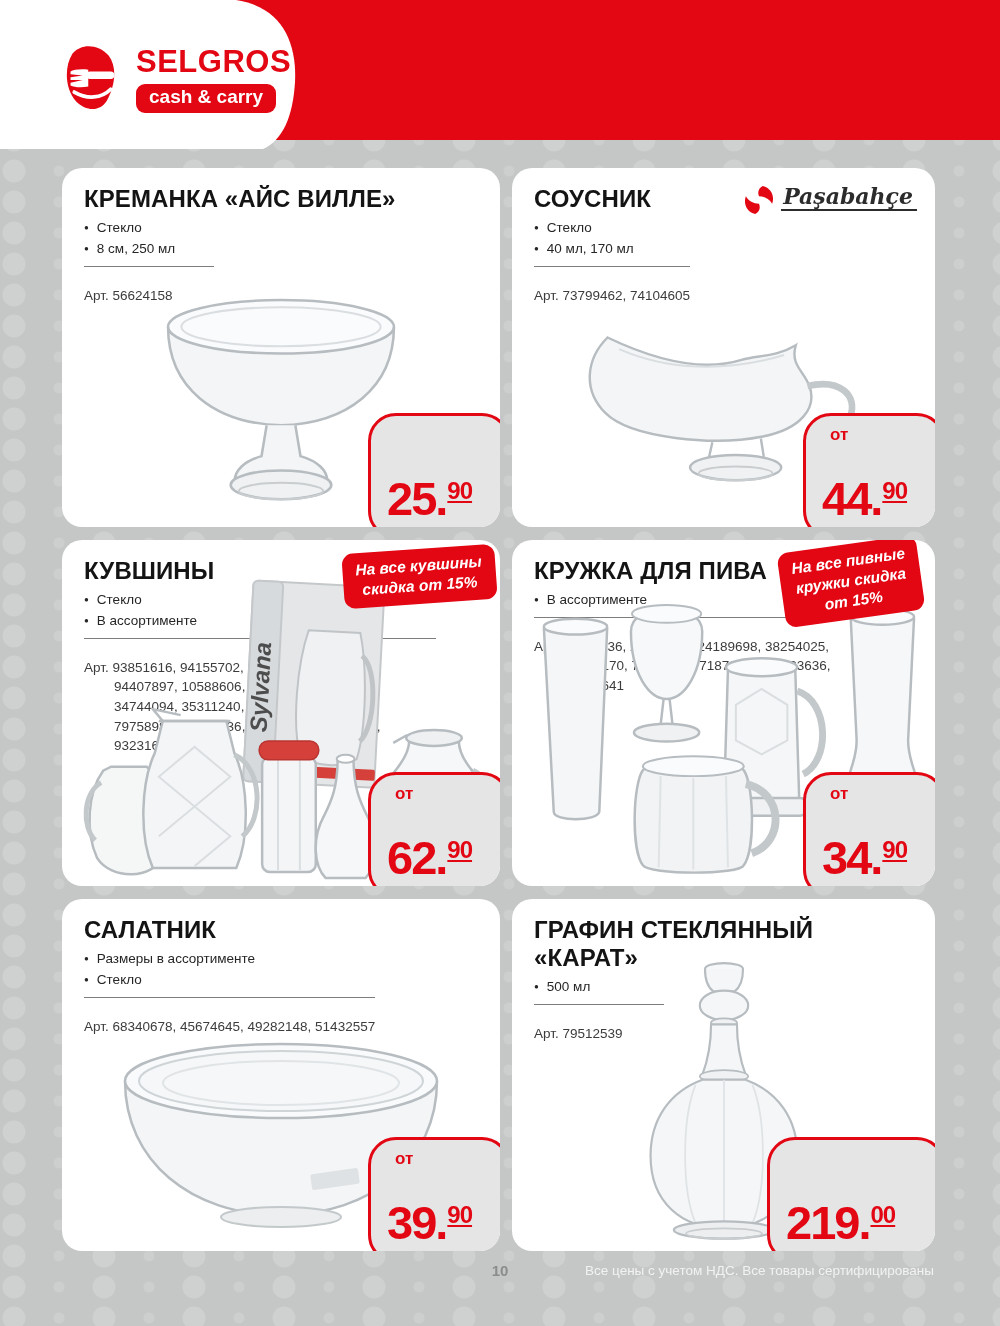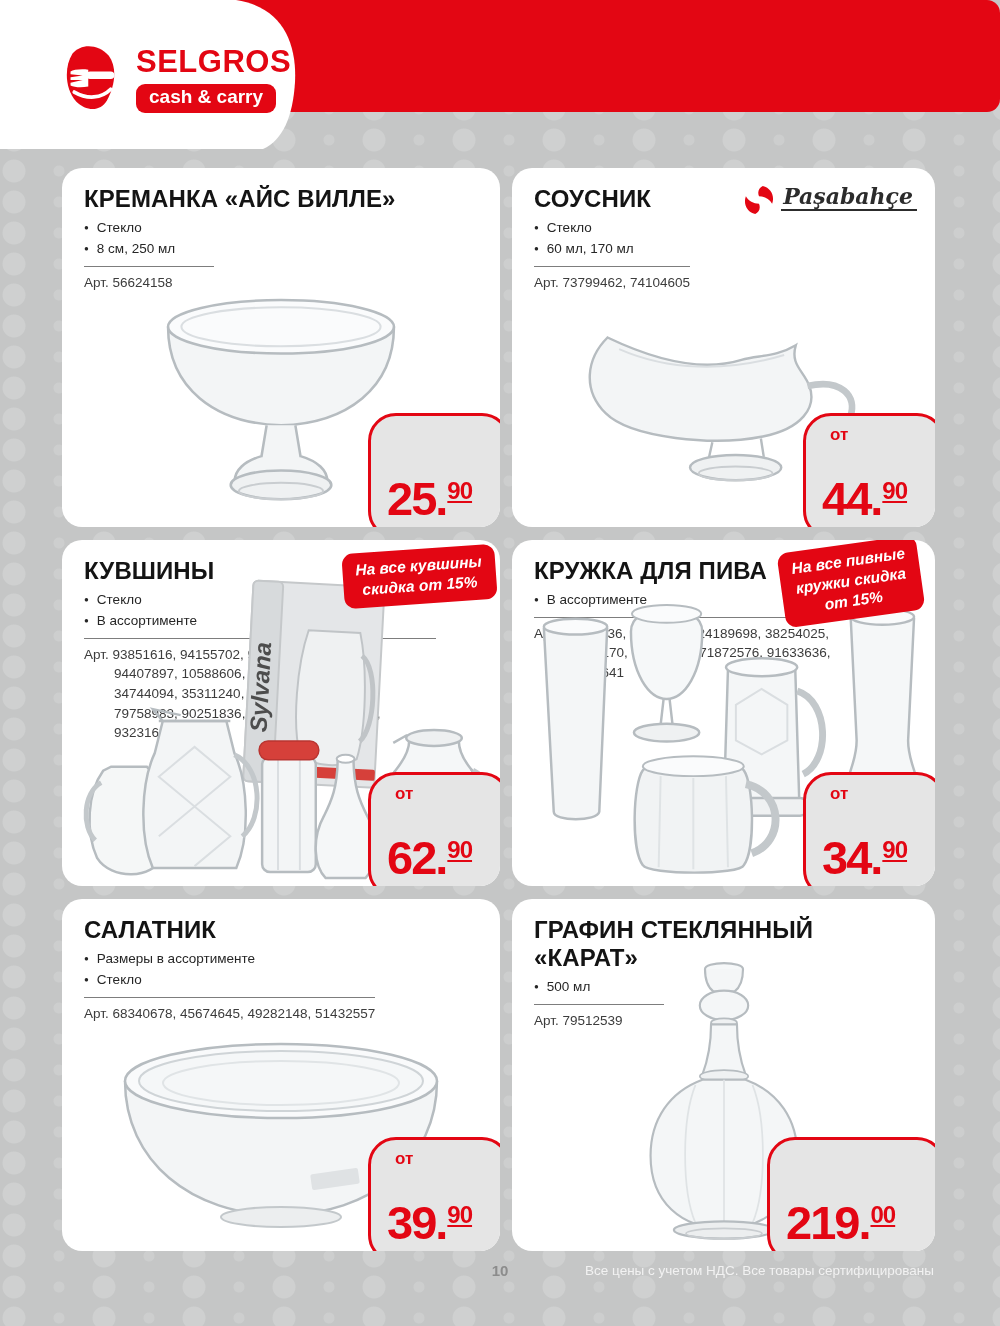--- a/index.html
+++ b/index.html
@@ -9,21 +9,21 @@
   .page {
     position:relative; width:1000px; height:1326px; overflow:hidden;
     background-color:#c5c6c6;
     background-image:
       radial-gradient(circle at 14px 16px, #cfd0d0 11px, rgba(0,0,0,0) 12px),
       radial-gradient(circle at 59px 16px, #cdcece 5px, rgba(0,0,0,0) 6px);
     background-size:90px 31px;
   }
 
   
-  .header { position:absolute; top:0; left:0; width:1000px; height:112px; background:#e30613;border-radius:13px; }
+  .header { position:absolute; top:0; left:0; width:1000px; height:140px; background:#e30613; }
   .header-blob { position:absolute; top:0; left:0; }
   .logo-row { position:absolute; left:64px; top:46px; display:flex; gap:16px; align-items:flex-start; }
   .brand-name { color:#e30613; font-weight:bold; font-size:31px; letter-spacing:0.5px; line-height:1; }
   .brand-tagline {
     display:inline-block; margin-top:7px; background:#e30613; color:#fff;
     font-weight:bold; font-size:19px; padding:3px 13px 5px; border-radius:9px; line-height:1.1;
   }
 
   
   .cards {
@@ -33,21 +33,21 @@
   }
   .card {
     position:relative; background:#fff; border-radius:20px; overflow:hidden;
     padding:17px 20px 0 22px;
   }
   .card-title { font-size:24px; font-weight:bold; color:#141414; letter-spacing:0.1px; margin-bottom:5px; }
   .bullet { font-size:13.5px; color:#262626; line-height:1.55; }
   .bullet::before { content:"●"; font-size:8px; vertical-align:2px; margin-right:8px; color:#262626; }
   .art {
     display:inline-block; font-size:13.5px; color:#3c3c3c; line-height:1.45;
-    border-top:1.5px solid #7d7d7d; margin-top:6px; padding-top:6px;
+    border-top:1.5px solid #7d7d7d; margin-top:6px; padding-top:19px;
     min-width:130px; max-width:352px; padding-left:30px; text-indent:-30px;
   }
 
   
   .bubble {
     position:absolute; right:-10px; bottom:-12px; width:142px; height:126px;
     background:#e5e5e5; border:3.5px solid #e30613; border-radius:28px; z-index:5;text-align:right;
   }
   .bubble.wide { width:178px; }
   .ot { position:absolute; top:9px; left:24px; color:#e30613; font-weight:bold; font-size:17px; }
@@ -128,21 +128,21 @@
       </svg>
       <div class="bubble">
         <span class="ot"></span>
         <div class="pnum"><span>25.</span><span class="sup">90</span></div>
       </div>
     </div>
 
     <div class="card">
       <div class="card-title">СОУСНИК</div>
       <div class="bullet">Стекло</div>
-      <div class="bullet">60 мл, 170 мл</div>
+      <div class="bullet">40 мл, 170 мл</div>
       <div><span class="art">Арт. 73799462, 74104605</span></div>
       <div class="pb-logo">
         <svg width="30" height="32" viewBox="0 0 32 32">
           <path d="M20,1 C29,3 33,12 30,20 C27,15 22,12 16,12 C14,7 16,3 20,1 Z" fill="#e30613"></path>
           <path d="M12,31 C3,29 -1,20 2,12 C5,17 10,20 16,20 C18,25 16,29 12,31 Z" fill="#e30613"></path>
         </svg>
         <span class="pb-text">Paşabahçe</span>
       </div>
       <svg class="product p2" width="330" height="215" viewBox="0 0 340 220">
         <path d="M50,42 C28,64 24,96 48,120 C74,146 160,154 210,144 C250,136 266,114 258,92 C252,76 238,70 244,50 C224,62 206,60 188,65 C146,78 96,64 50,42 Z" fill="#f3f5f6" stroke="#b6bcc0" stroke-width="2.5"></path>

